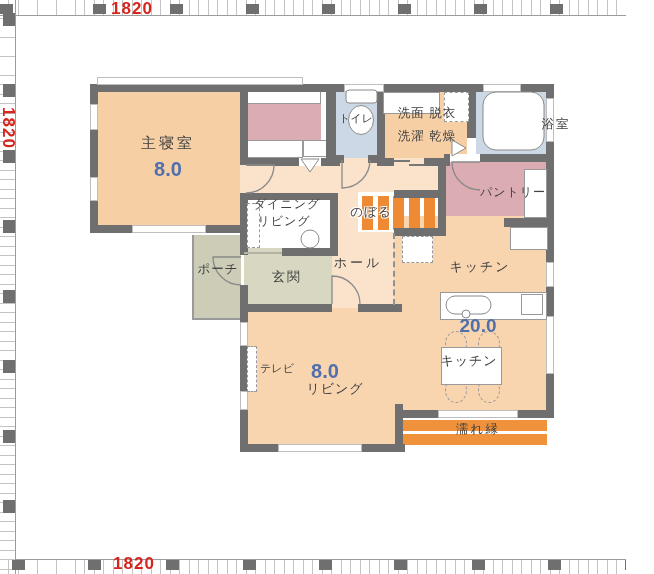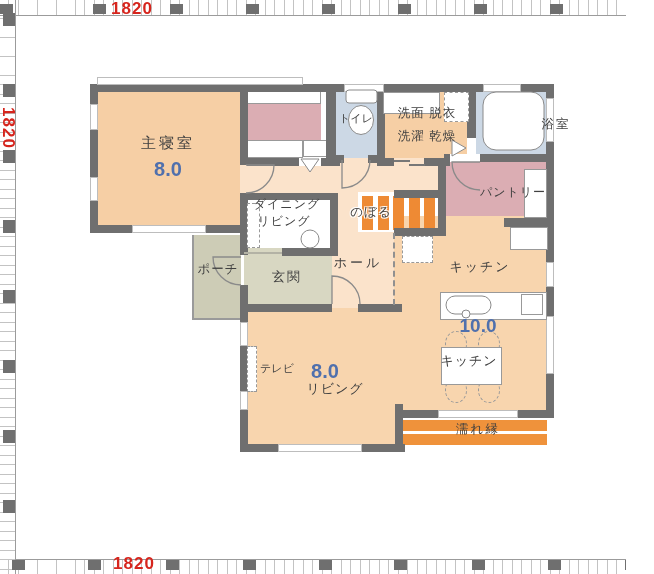--- a/index.html
+++ b/index.html
@@ -196,21 +196,21 @@
   <div class="lbl" style="left:168px;top:135px;font-size:15px;letter-spacing:3px;">主寝室</div>
   <div class="lbl size" style="left:168px;top:158px;">8.0</div>
   <div class="lbl" style="left:356px;top:112px;font-size:11px;letter-spacing:0;">トイレ</div>
   <div class="lbl" style="left:427px;top:107px;">洗面 脱衣</div>
   <div class="lbl" style="left:427px;top:130px;">洗濯 乾燥</div>
   <div class="lbl" style="left:511px;top:118px;letter-spacing:2px;margin-left:45px;">浴室</div>
   <div class="lbl" style="left:513px;top:186px;font-size:12px;">パントリー</div>
   <div class="lbl halo" style="left:371px;top:206px;">のぼる</div>
   <div class="lbl" style="left:358px;top:256px;font-size:13px;letter-spacing:3px;">ホール</div>
   <div class="lbl" style="left:480px;top:260px;font-size:13px;letter-spacing:2px;">キッチン</div>
-  <div class="lbl size" style="left:478px;top:316px;font-size:19px;">10.0</div>
+  <div class="lbl size" style="left:478px;top:316px;font-size:19px;">20.0</div>
   <div class="lbl" style="left:469px;top:354px;font-size:13px;">キッチン</div>
   <div class="lbl size" style="left:325px;top:360px;">8.0</div>
   <div class="lbl" style="left:335px;top:382px;font-size:13px;">リビング</div>
   <div class="lbl" style="left:277px;top:362px;font-size:11px;letter-spacing:0;">テレビ</div>
   <div class="lbl" style="left:287px;top:198px;font-size:12px;">ダイニング</div>
   <div class="lbl" style="left:284px;top:215px;font-size:12px;">リビング</div>
   <div class="lbl" style="left:287px;top:270px;font-size:13px;letter-spacing:2px;">玄関</div>
   <div class="lbl" style="left:218px;top:263px;">ポーチ</div>
   <div class="lbl" style="left:478px;top:423px;letter-spacing:2px;">濡れ縁</div>
 

